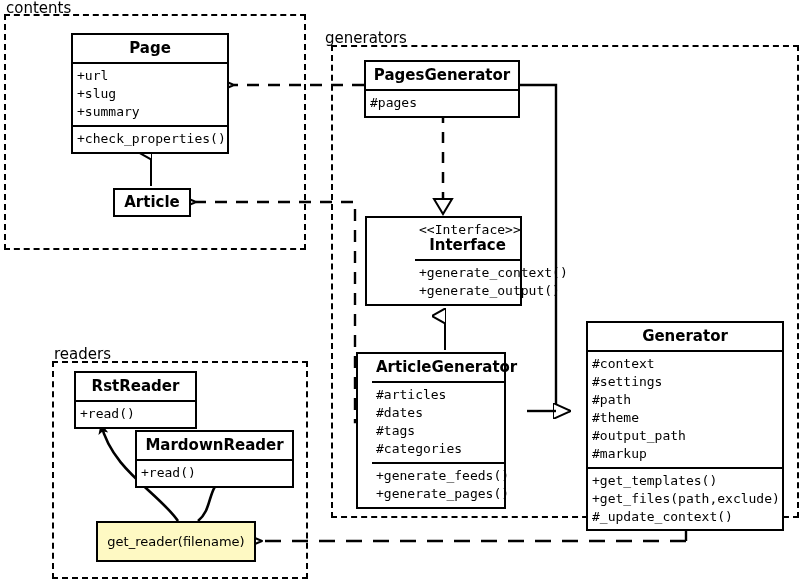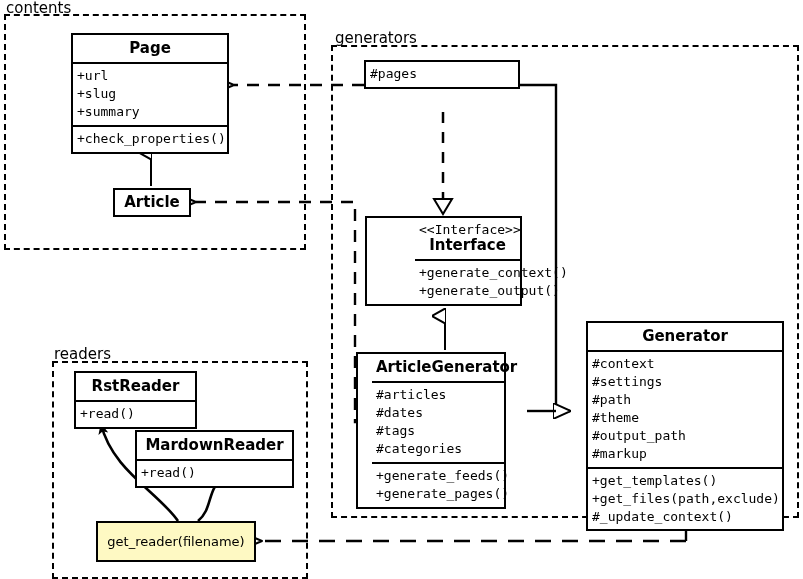--- a/index.html
+++ b/index.html
@@ -147,21 +147,21 @@
       <path d="M198,521 C214,508 206,486 226,477" fill="none" stroke="#000" stroke-width="2.6" marker-end="url(#solid-arrow)"></path>
     </g>
   </svg>
 
   <div class="pkg" style="left:4px; top:14px; width:302px; height:236px;
               border-style:dashed; border-width:2.2px;"></div>
   <div class="pkg-label" style="left:6px; top:-1px;">contents</div>
 
   <div class="pkg" style="left:331px; top:45px; width:468px; height:473px;
               border-style:dashed; border-width:2.2px;"></div>
-  <div class="pkg-label" style="left:335px; top:29px;">generators</div>
+  <div class="pkg-label" style="left:325px; top:29px;">generators</div>
 
   <div class="pkg" style="left:52px; top:361px; width:256px; height:218px;
               border-style:dashed; border-width:2.2px;"></div>
   <div class="pkg-label" style="left:54px; top:345px;">readers</div>
 
   <div class="uml" style="left:71px; top:33px; width:158px;">
     <div class="title">Page</div>
     <div class="compartment">
       <div class="row">+url</div>
       <div class="row">+slug</div>
@@ -170,20 +170,21 @@
     <div class="compartment">
       <div class="row">+check_properties()</div>
     </div>
   </div>
 
   <div class="uml" style="left:113px; top:188px; width:78px;">
     <div class="title" style="border-bottom:none; padding:5px 4px;">Article</div>
   </div>
 
   <div class="uml" style="left:364px; top:60px; width:156px;">
+    <div class="title">PagesGenerator</div>
     <div class="compartment">
       <div class="row">#pages</div>
     </div>
   </div>
 
   <div class="uml" style="left:365px; top:216px; width:157px;padding-left:48px;">
     <div class="title" style="padding:5px 4px 6px 4px;">
       <span class="stereo">&lt;&lt;Interface&gt;&gt;</span>
       <span>Interface</span>
     </div>

